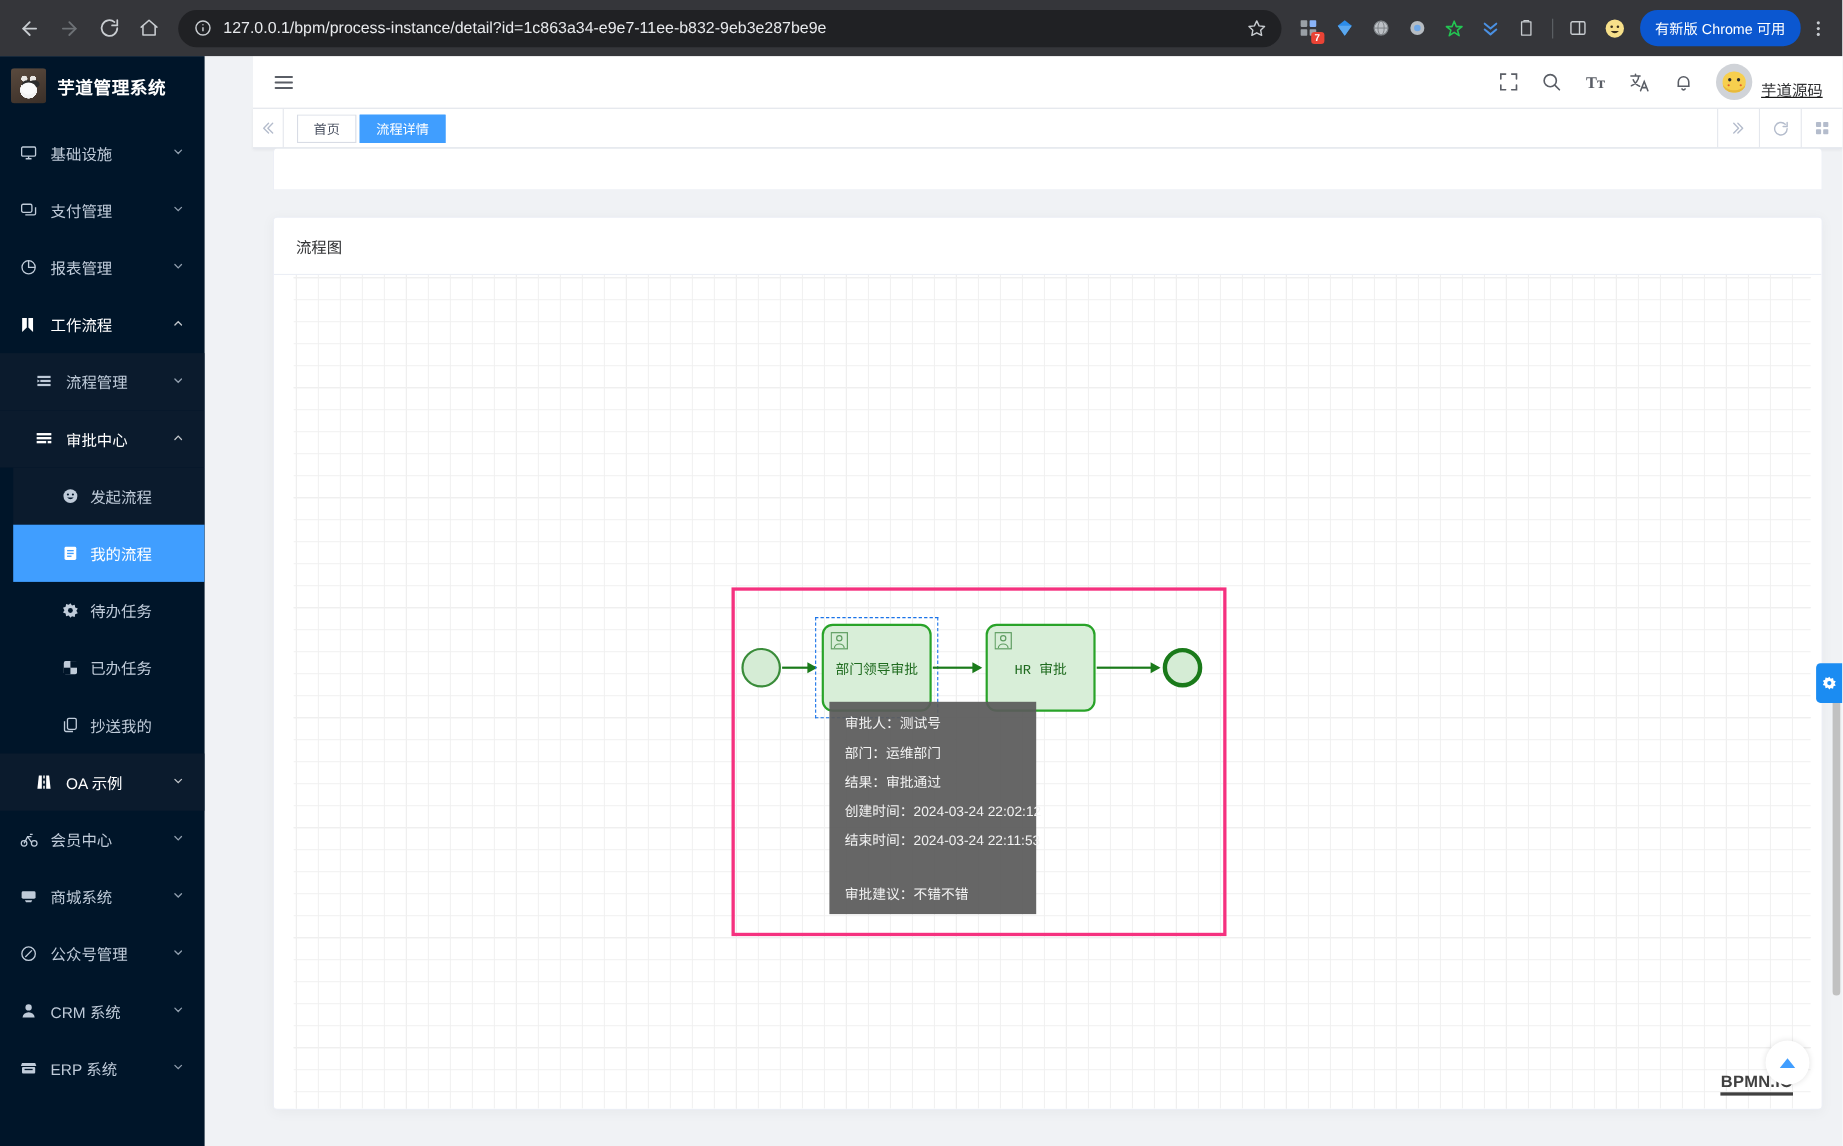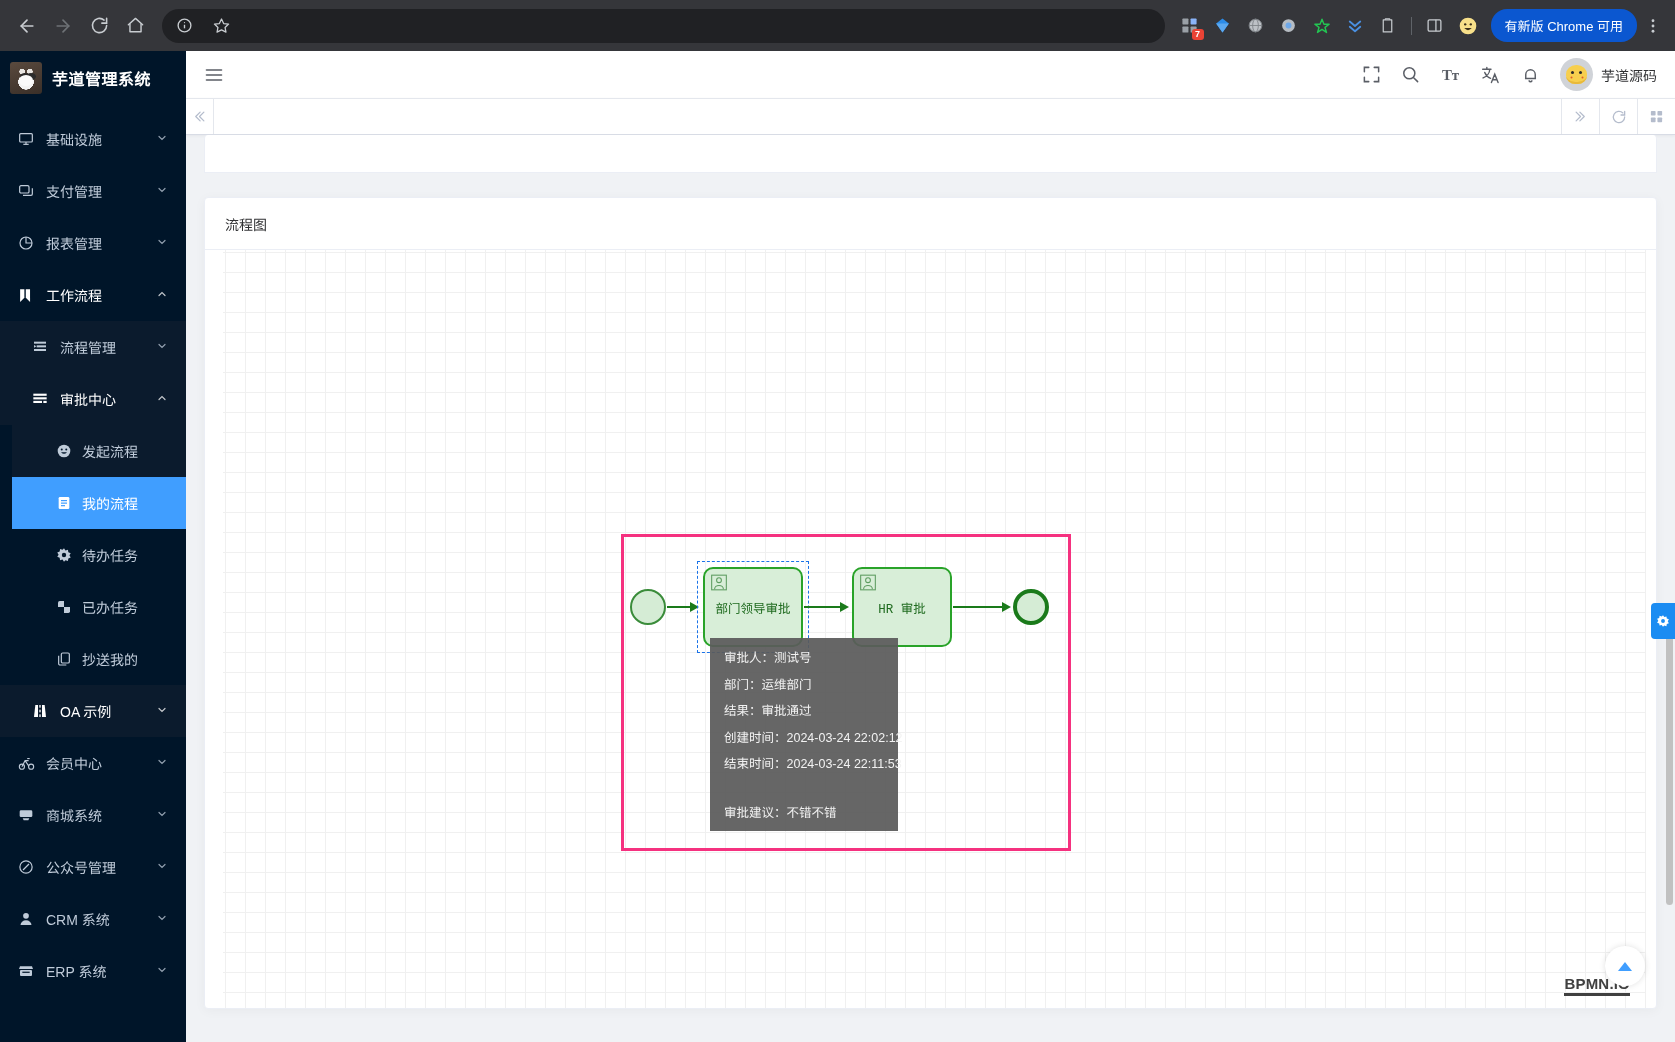--- a/index.html
+++ b/index.html
@@ -44,21 +44,21 @@
     border-radius: 3px; padding: 0 2px; font-weight: bold;
   }
   .chrome-divider { width: 1px; height: 18px; background: #5f6368; margin: 0 5px; }
   .update-pill {
     background: #0b57d0; color: #fff; font-size: 13px; border-radius: 16px;
     padding: 7px 14px; white-space: nowrap; margin-left: 6px;
   }
   .kebab { color: #c8ccd0; width: 24px; display:flex; align-items:center; justify-content:center; margin-left: 2px;}
 
   
-  .app { display: flex; height: 991px; }
+  .app { display: flex; height: 991px; gap: 44px; }
 
   
   .sidebar {
     width: 186px; background: #001529; flex: 0 0 186px; color: #a7b1c2;
     overflow: hidden; position: relative;
   }
   .logo-row { height: 53px; display: flex; align-items: center; padding: 0 10px; gap: 10px; }
   .logo-img {
     width: 32px; height: 32px; border-radius: 3px; flex: 0 0 auto;
     background:
@@ -91,21 +91,21 @@
   
   .main { flex: 1 1 auto; display: flex; flex-direction: column; min-width: 0; background: #f0f2f5; }
 
   .navbar {
     height: 47px; background: #fff; display: flex; align-items: center;
     padding: 0 18px; flex: 0 0 47px;
   }
   .hamburger { color: #5a5e66; display: flex; align-items: center; cursor: pointer; }
   .navbar-right { margin-left: auto; display: flex; align-items: center; gap: 20px; }
   .nb-icon { color: #5a5e66; display: flex; align-items: center; cursor: pointer; }
-  .avatar-wrap { display: flex; align-items: center; gap: 8px; cursor: pointer; }
+  .avatar-wrap { display: flex; align-items: flex-end; gap: 8px; cursor: pointer; text-decoration: underline; }
   .avatar {
     width: 33px; height: 33px; border-radius: 50%; background: #d0d3d8;
     position: relative; overflow: hidden; flex: 0 0 33px;
   }
   .avatar::before {
     content: ""; position: absolute; left: 6px; top: 7px; width: 21px; height: 19px;
     border-radius: 48% 48% 45% 45%; background: #f7cf4e;
     box-shadow: inset 0 -3px 0 -1px #e8b93a;
   }
   .avatar::after {
@@ -276,20 +276,21 @@
   </div>
 
   <div class="omnibox">
     <span class="site-info">
       <svg width="17" height="17" viewBox="0 0 24 24" fill="none" stroke="currentColor" stroke-width="1.9">
           <circle cx="12" cy="12" r="9"></circle>
           <line x1="12" y1="11" x2="12" y2="16"></line>
           <circle cx="12" cy="7.8" r="0.9" fill="currentColor" stroke="none"></circle>
         </svg>
     </span>
+    <span class="url">127.0.0.1/bpm/process-instance/detail?id=1c863a34-e9e7-11ee-b832-9eb3e287be9e</span>
     <span class="star">
       <svg width="17" height="17" viewBox="0 0 24 24" fill="none" stroke="currentColor" stroke-width="1.8" stroke-linejoin="round">
           <polygon points="12 2.8 15 9.2 22 10 17 14.8 18.3 21.4 12 18.1 5.7 21.4 7 14.8 2 10 9 9.2"></polygon>
         </svg>
     </span>
   </div>
 
   <div class="ext-icons">
     <div class="ext-icon">
       <svg width="17" height="17" viewBox="0 0 24 24">
@@ -671,20 +672,24 @@
       </div>
     </header>
 
     <div class="tabsbar">
       <span class="tabs-scroll-btn">
         <svg width="15" height="15" viewBox="0 0 24 24" fill="none" stroke="currentColor" stroke-width="2" stroke-linecap="round" stroke-linejoin="round">
             <polyline points="13 5 6 12 13 19"></polyline>
             <polyline points="19 5 12 12 19 19"></polyline>
           </svg>
       </span>
+      <div class="tabs-list">
+        <div class="tab">首页</div>
+        <div class="tab active">流程详情</div>
+      </div>
       <div class="tabs-right">
         <span class="tr-btn">
           <svg width="15" height="15" viewBox="0 0 24 24" fill="none" stroke="currentColor" stroke-width="2" stroke-linecap="round" stroke-linejoin="round">
               <polyline points="11 5 18 12 11 19"></polyline>
               <polyline points="5 5 12 12 5 19"></polyline>
             </svg>
         </span>
         <span class="tr-btn">
           <svg width="16" height="16" viewBox="0 0 24 24" fill="none" stroke="currentColor" stroke-width="1.9" stroke-linecap="round">
               <path d="M20.5 12a8.5 8.5 0 1 1-2.6-6.1"></path>

